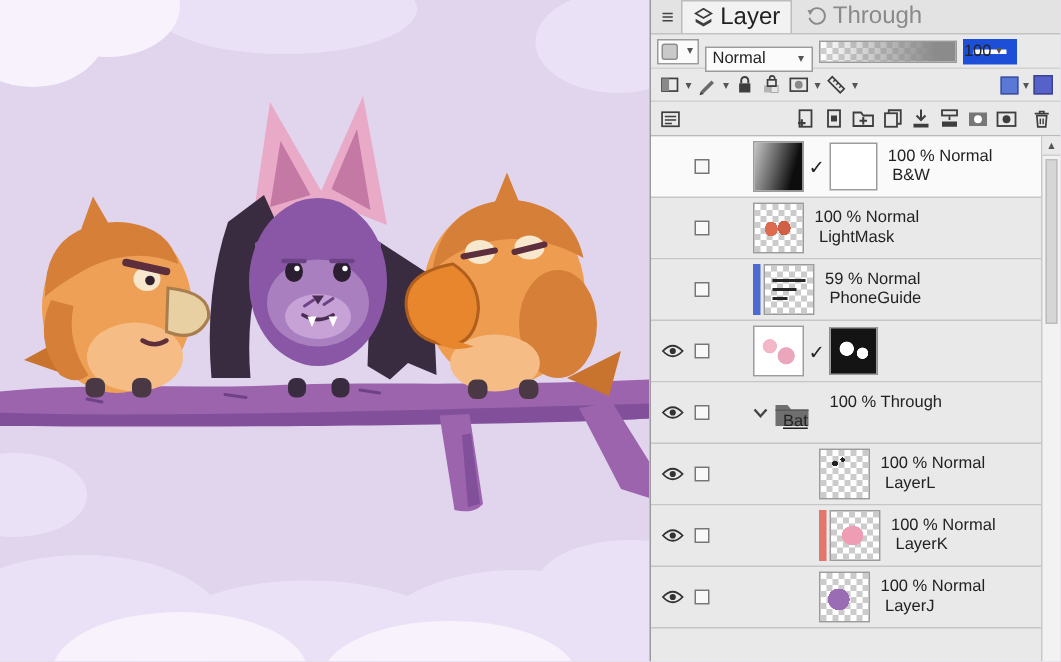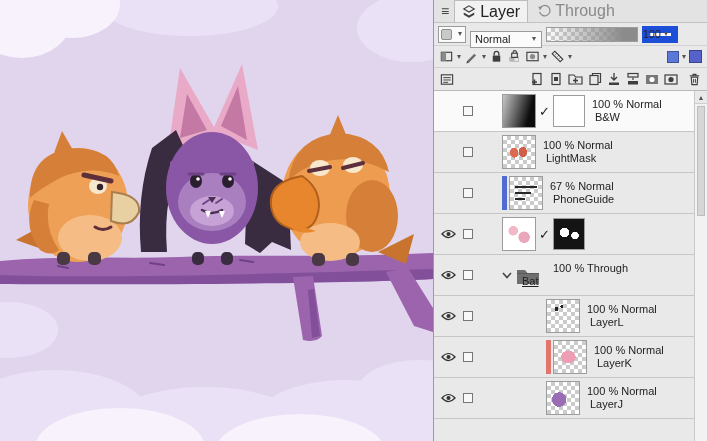--- a/index.html
+++ b/index.html
@@ -406,21 +406,21 @@
 
       <div class="layer-row">
         <div class="col-eye"></div>
         <div class="col-check">
             <span class="cb"></span>
           </div>
         <div class="row-body">
           <span class="labelbar" style="background:#4f6bd3"></span>
           <div class="thumb t-phone"></div>
           <div class="txt">
-            <div>67 % Normal</div>
+            <div>59 % Normal</div>
             <div class="lname">PhoneGuide</div>
           </div>
         </div>
       </div>
 
       <div class="layer-row">
         <div class="col-eye">
           <svg width="15" height="10" viewBox="0 0 16 10">
               <path d="M1 5 Q8 -2.5 15 5 Q8 12.5 1 5 Z" fill="none" stroke="#333" stroke-width="1.3"></path>
               <circle cx="8" cy="5" r="2.2" fill="#333"></circle>

